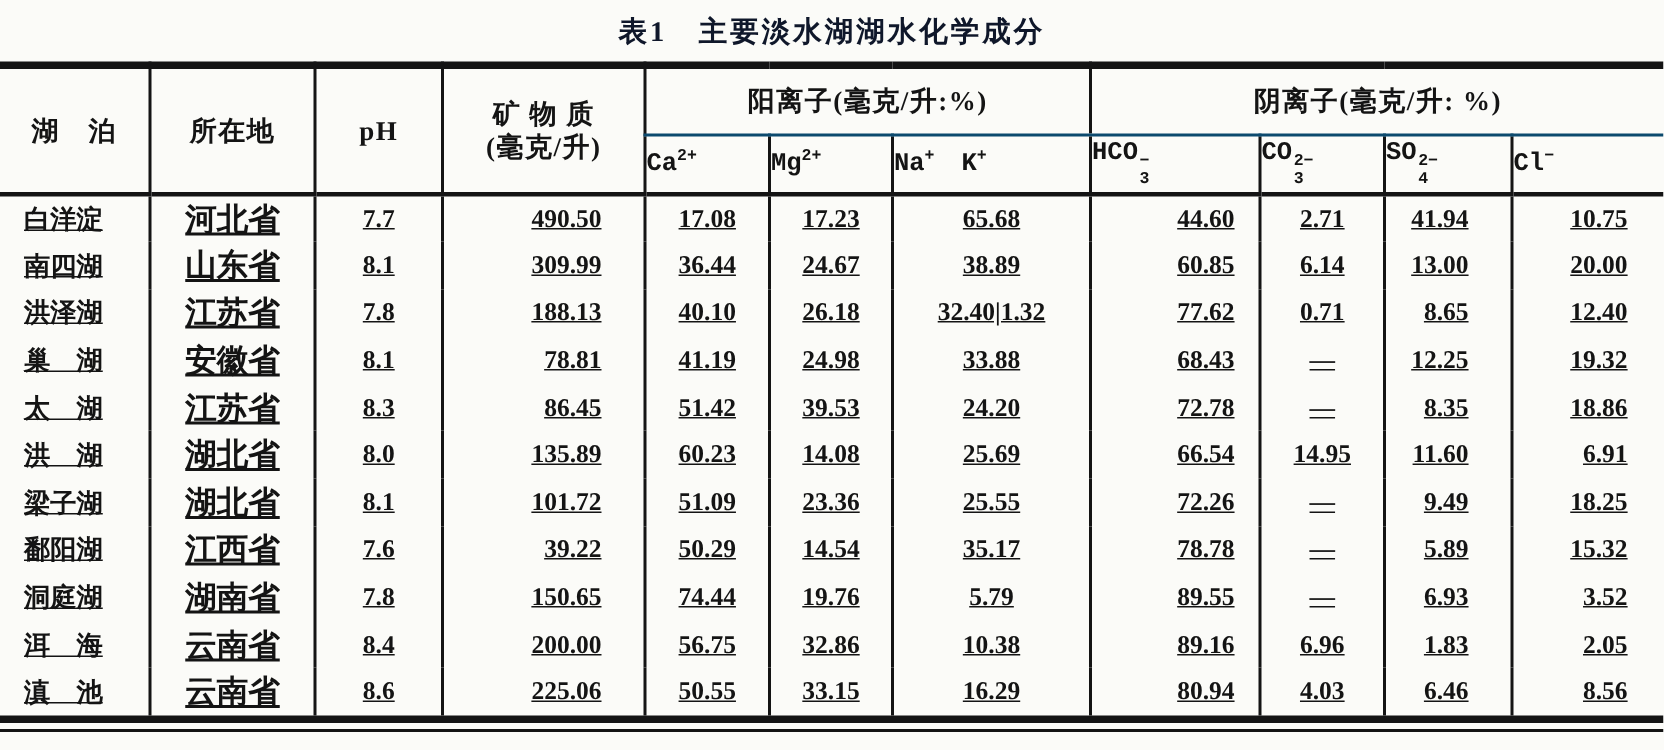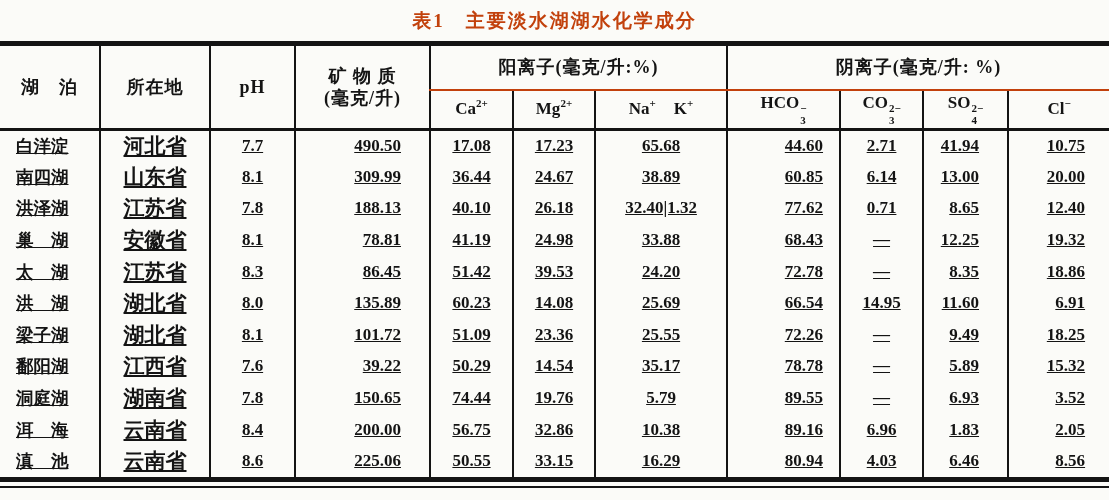--- a/index.html
+++ b/index.html
@@ -10,46 +10,46 @@
     color: #141414;
     font-family: "Liberation Serif", "DejaVu Serif", serif;
     overflow: hidden;
   }
   .title {
     text-align: center;
     font-weight: bold;
     font-size: 19px;
     letter-spacing: 2px;
     padding: 8px 0 7px 0;
-    color: #c2410c;
+    color: #0f172a;
   }
   table {
     width: 1109px;
     table-layout: fixed;
     border-collapse: collapse;
     border-top: 5px solid #141414;
   }
   th, td {
     padding: 0;
     font-size: 17px;
     border-left: 2px solid #141414;
     overflow: hidden;
     white-space: nowrap;
   }
   thead tr.grp > th:first-child { border-left: none; }
   tbody td:first-child { border-left: none; }
   th { font-weight: bold; vertical-align: middle; }
   tr.grp { height: 46px; }
   tr.sub { height: 40px; }
   tbody tr { height: 31.6px; text-decoration: underline; }
-  th.group { border-bottom: 2px solid #c2410c; font-size: 18px; letter-spacing: 1px; }
+  th.group { border-bottom: 2px solid #0c4a6e; font-size: 18px; letter-spacing: 1px; }
   th[rowspan], tr.sub th { border-bottom: 3px solid #141414; }
   th.ch { font-size: 18px; text-align: center; letter-spacing: 1px; }
   th.minerals { line-height: 1.25; }
-  tr.sub th { text-align: center; font-size: 17px; letter-spacing: 0; }
+  tr.sub th { text-align: left; font-size: 17px; letter-spacing: 0; font-family: Liberation Mono, monospace; }
   tbody td { font-weight: bold; }
   td.c0 { text-align: left; padding-left: 16px; font-size: 17.5px; }
   td.c1 { text-align: center; font-size: 21px; }
   td.c2 { text-align: center; }
   td.c3 { text-align: right; padding-right: 28px; }
   td.c4, td.c5, td.c6, td.c8 { text-align: center; }
   td.c7 { text-align: right; padding-right: 16px; }
   td.c9 { text-align: right; padding-right: 28px; }
   td.c10 { text-align: right; padding-right: 24px; }
   sup { font-size: 11px; line-height: 0; }

